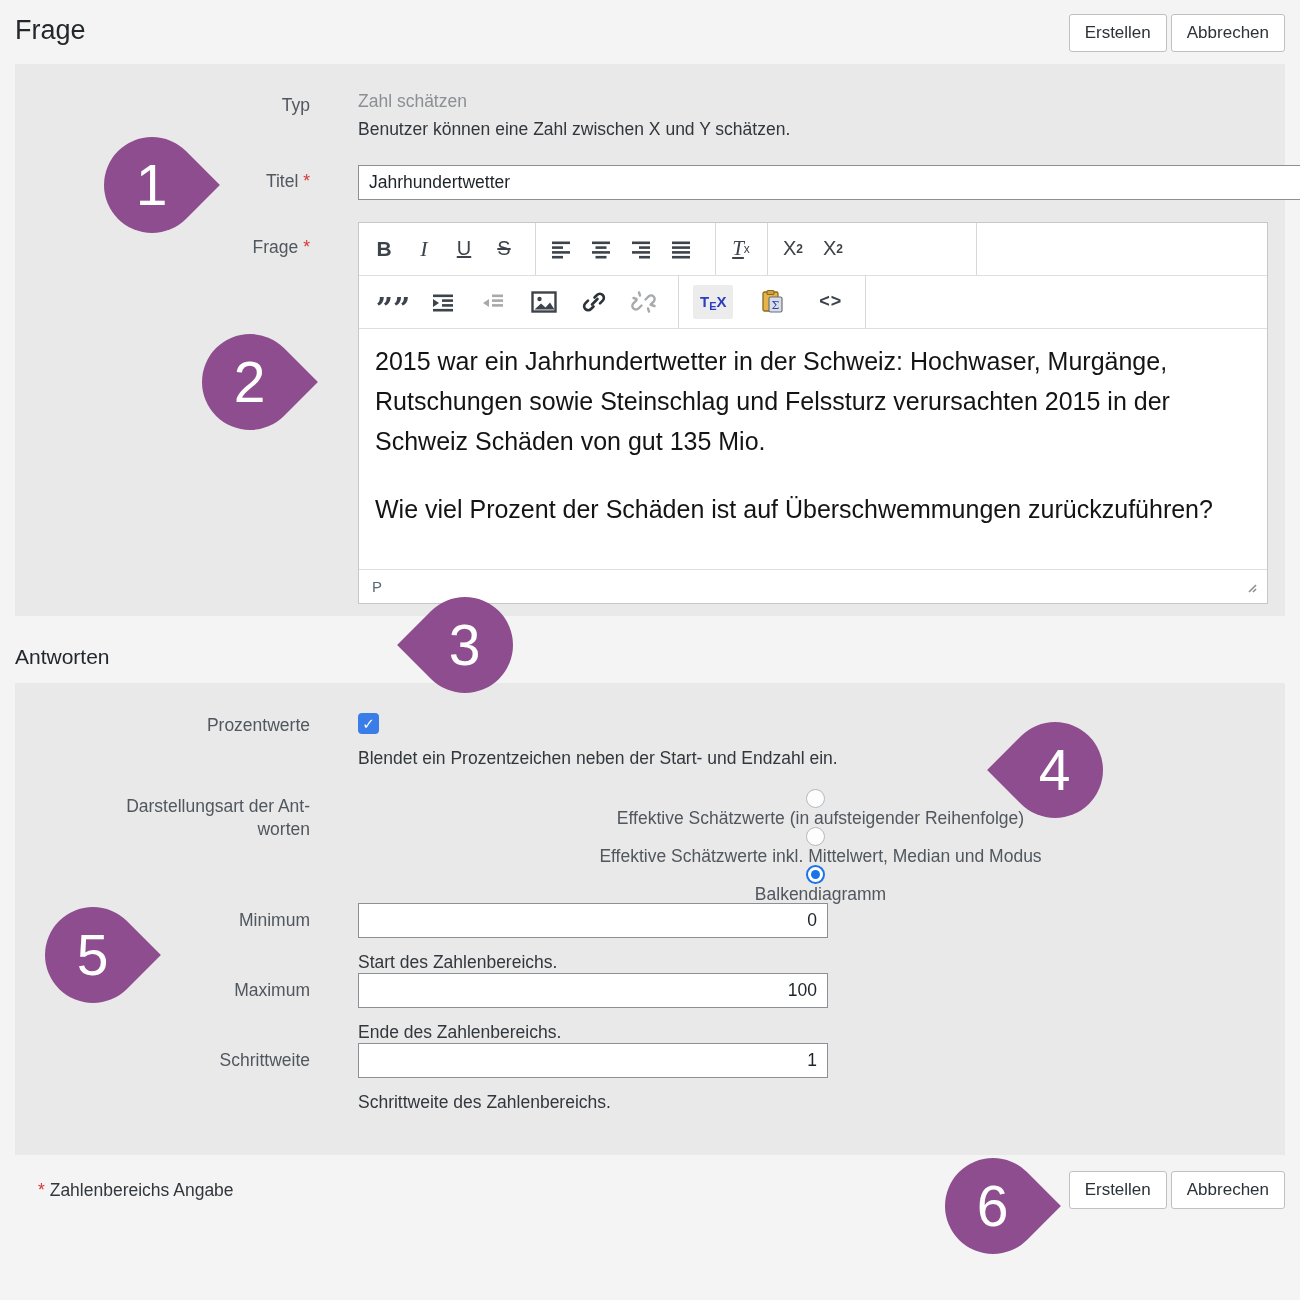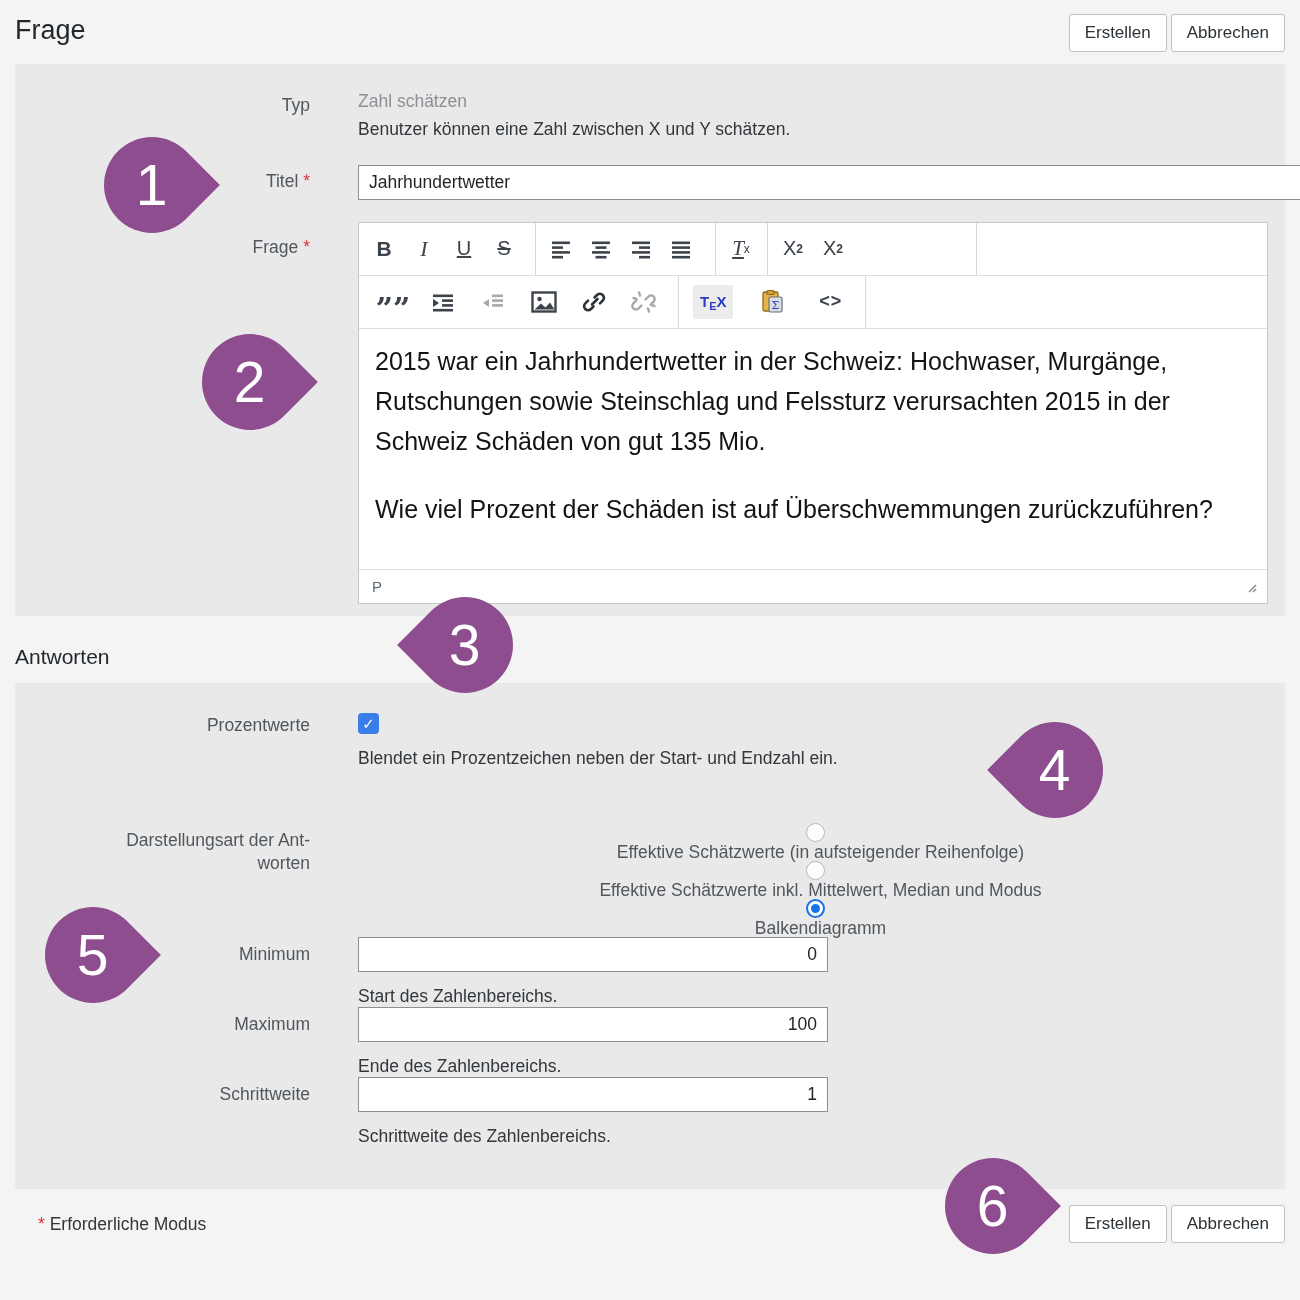--- a/index.html
+++ b/index.html
@@ -40,21 +40,21 @@
   .desc-line { color:#32373c; line-height:1.55; }
 
   .text-input {
     width:1013px; height:35px; border:1px solid #8c8f94; border-radius:0;
     background:#fff; font-family:inherit; font-size:17.5px; color:#1d2327;
     padding:0 10px;
   }
   .num-input { width:470px; text-align:right; }
 
   .mb22 { margin-bottom:22px; }
-  .mt34 { margin-top:54px; }
+  .mt34 { margin-top:20px; }
   .mt28 { }
 
   
   .editor { width:910px; background:#fff; border:1px solid #c7c7c7; }
   .tb-row { display:flex; height:53px; border-bottom:1px solid #dedede; background:#fff; align-items:stretch; }
   .tb-group { display:flex; align-items:center; padding:0 5px; border-right:1px solid #d8d8d8; flex-shrink:0; }
   .g1{width:177px;} .g2{width:180px;} .g3{width:52px;} .g4{width:209px;}
   .g5{width:320px; justify-content:space-between; padding:0 14px;} .g6{width:187px; justify-content:space-around;}
   .tb-fill { flex:1; border-right:none; }
   .tb-btn {
@@ -403,21 +403,21 @@
     <div class="row-field">
         <div class="field-desc">Schrittweite des Zahlenbereichs.</div>
       </div>
   </div>
 
 </div>
 
 <div class="footer-row">
   <div class="required-note">
     <span class="req">*</span>
-    <span>Erforderliche Modus</span>
+    <span>Zahlenbereichs Angabe</span>
   </div>
   <div class="btn-row">
     <button class="btn">Erstellen</button>
     <button class="btn">Abbrechen</button>
   </div>
 </div>
 
 <div class="callout c1 tip-right">
     <span>1</span>
   </div>

